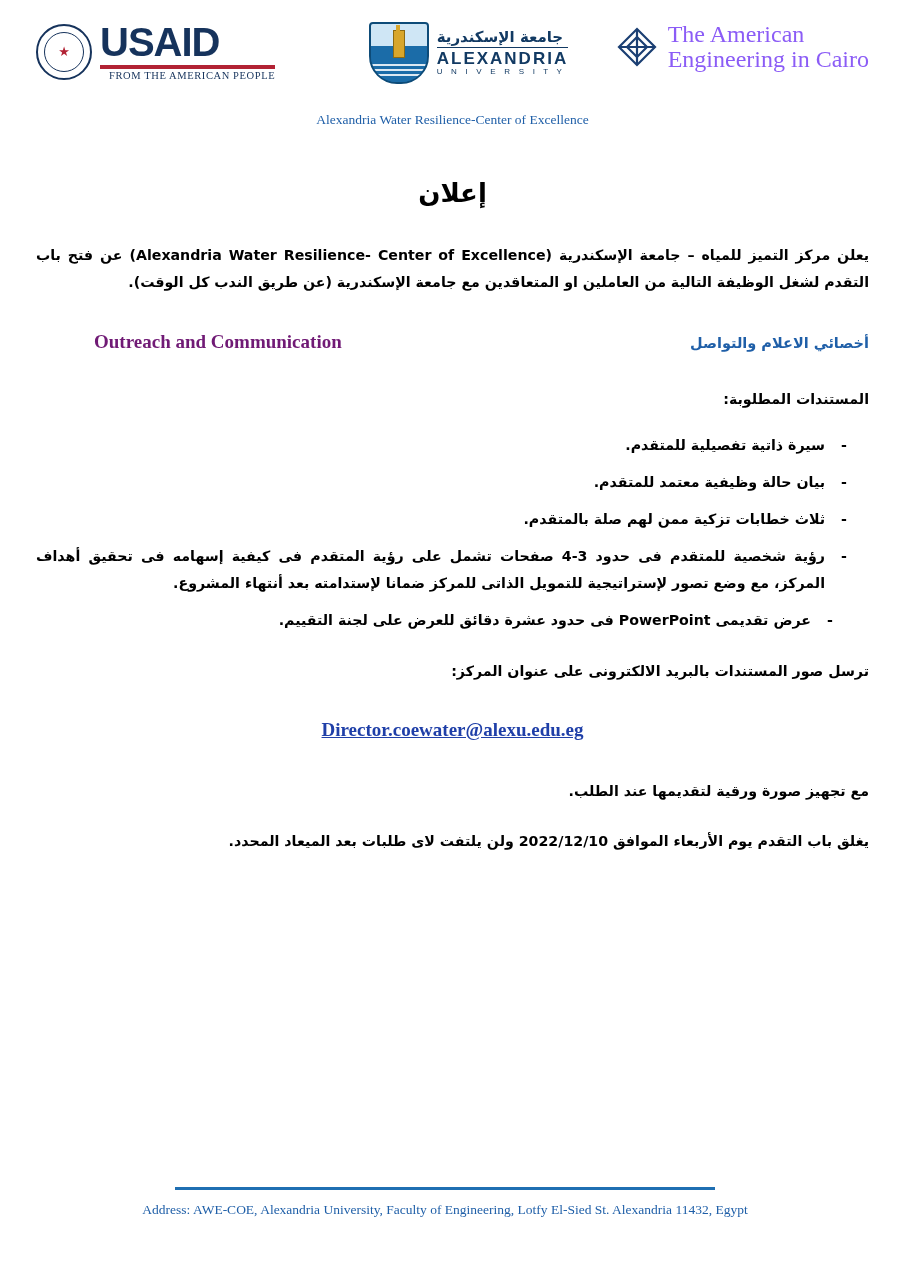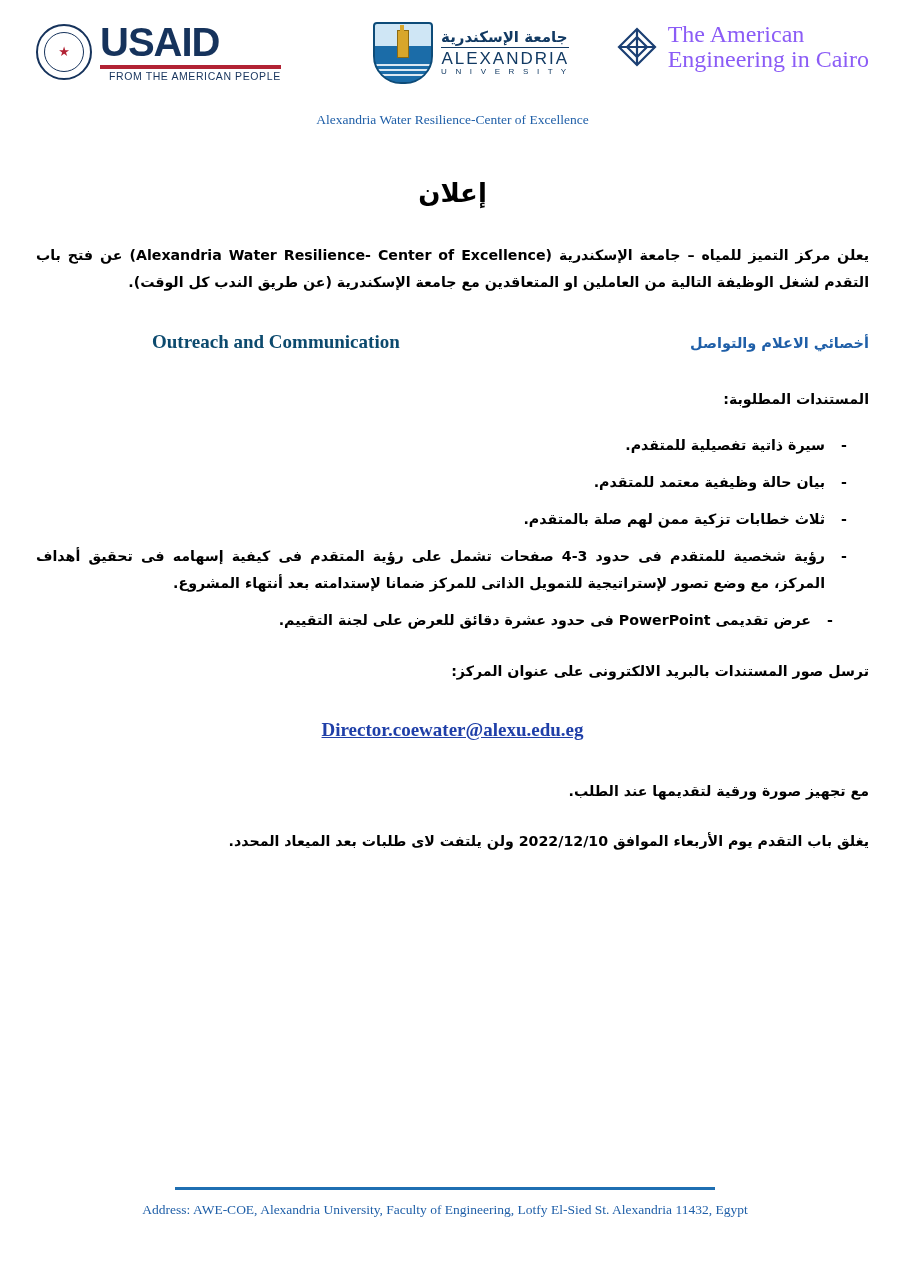--- a/index.html
+++ b/index.html
@@ -51,21 +51,21 @@
   .usaid-seal .star { font-size: 13px; color: #b22234; }
   .usaid-txt { line-height: 1; }
   .usaid-word {
     font-family: "Liberation Sans", sans-serif;
     font-weight: bold;
     font-size: 40px;
     letter-spacing: -1px;
     color: #16335c;
   }
   .usaid-sub {
-    font-family: Liberation Sans, sans-serif;
+    font-family: Liberation Serif, serif;
     font-size: 10.5px;
     letter-spacing: 0.6px;
     color: #16335c;
     margin-top: 2px;
     padding-left: 9px;
   }
   .usaid-rule {
     height: 4px; background: #b22234; margin-top: 3px; width: 100%;
   }
 
@@ -93,21 +93,21 @@
     background:
       repeating-linear-gradient(to bottom, rgba(255,255,255,.85) 0 2px, transparent 2px 5px);
   }
   .alex-txt { line-height: 1.05; color: #1b4f8a; }
   .alex-ar {
     font-size: 15px; font-weight: bold; color: #123a63;
     font-family: "DejaVu Sans", sans-serif;
   }
   .alex-en {
     font-family: "Liberation Sans", sans-serif;
-    font-size: 17px; font-weight: normal; letter-spacing: 2px; color: #123a63; text-align: center;
+    font-size: 17px; font-weight: bold; letter-spacing: 2px; color: #123a63;
   }
   .alex-en2 {
     font-family: "Liberation Sans", sans-serif;
     font-size: 8px; letter-spacing: 3.2px; color: #123a63;
   }
   .alex-line { height: 1px; background: #123a63; margin: 2px 0; }
 
   
   .auc { gap: 9px; }
   .auc-mark {
@@ -162,26 +162,26 @@
     margin-top: 26px;
     direction: rtl;
   }
   .job-ar {
     color: #1f5fa8;
     font-size: 14.5px;
     font-weight: bold;
     font-family: "DejaVu Sans", sans-serif;
   }
   .job-en {
-    color: #0c4a6e;
+    color: #701a75;
     font-size: 19px;
     font-weight: bold;
     font-family: "Liberation Serif", serif;
     direction: ltr;
-    margin-left: 116px;
+    margin-left: 58px;
   }
 
   .docs-label { margin-top: 26px; font-size: 14.2px; }
 
   ul.req-list {
     list-style: none;
     margin: 18px 0 0 0;
     padding: 0 18px 0 0;
   }
   ul.req-list li {

